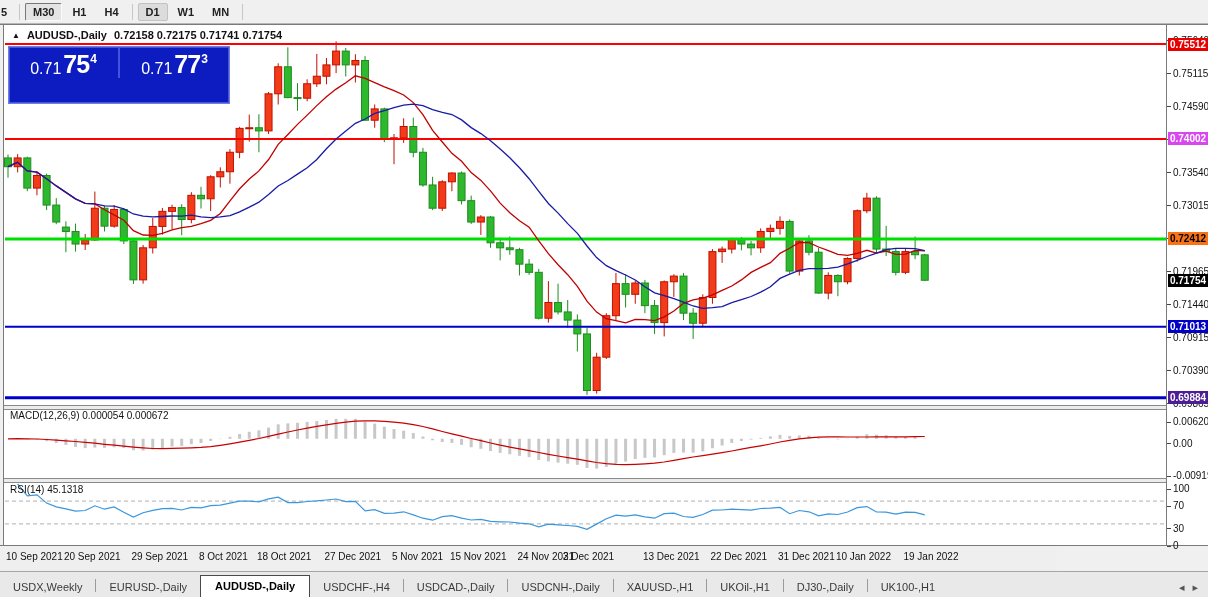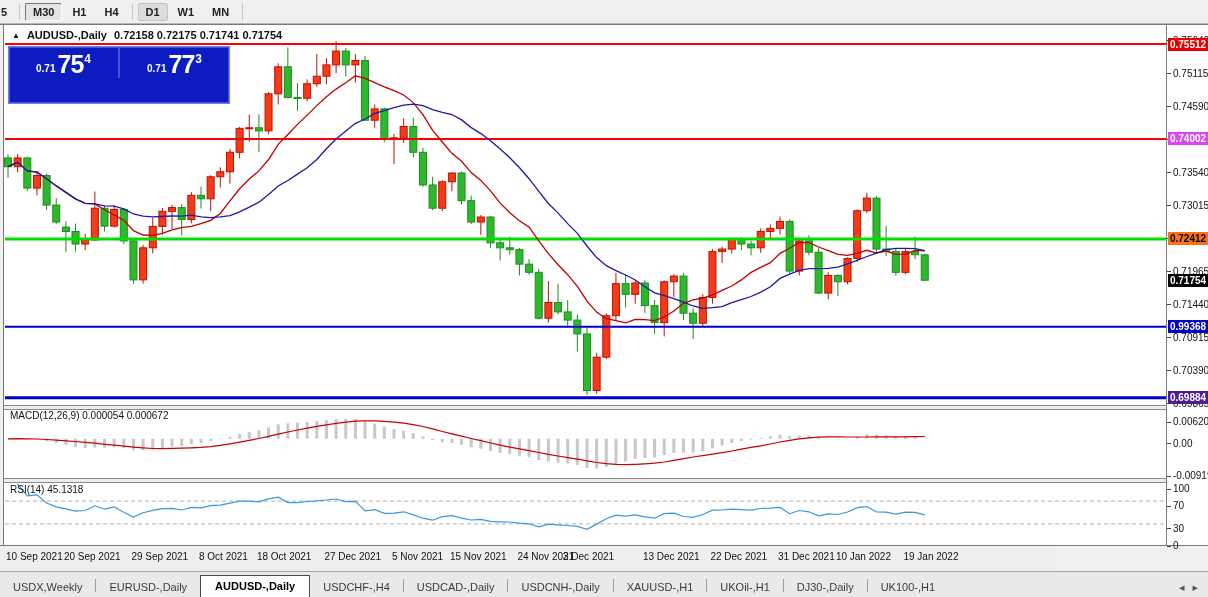--- a/index.html
+++ b/index.html
@@ -38,21 +38,21 @@
   .tp-sell{border-right:1px solid #4352e0;}
   .tp-buy{border-left:1px solid #4352e0;}
   .tp-spin{flex:1;background:#e9e9e9;display:flex;align-items:stretch;padding:2px;gap:2px;}
   .spin-btn{width:20px;background:linear-gradient(#fdfdfd,#d8d8d8);border:1px solid #9eb0c8;color:#5a7aa8;
     font-size:7px;display:flex;align-items:center;justify-content:center;cursor:pointer;}
   .spin-val{flex:1;background:#fff;border:1px solid #9eb0c8;font-size:12px;color:#111;
     display:flex;align-items:center;justify-content:flex-end;padding-right:6px;}
   .tp-row2{display:flex;height:31px;}
   .tp-price{flex:1;display:flex;align-items:flex-end;justify-content:center;color:#fff;padding-bottom:2px;cursor:pointer;}
   .tp-price:first-child{border-right:2px solid #4352e0;}
-  .pp-small{font-size:10px;font-weight:700;margin-right:2px;line-height:14px;}
+  .pp-small{font-size:16px;font-weight:400;margin-right:2px;line-height:14px;}
   .pp-big{font-size:25px;font-weight:700;line-height:24px;letter-spacing:-1px;}
   .pp-sup{font-size:12px;font-weight:700;position:relative;top:-10px;margin-left:1px;}
   
   .paxis{position:absolute;left:1167px;top:25px;width:41px;height:520px;background:#fff;z-index:7;}
   .ptick{position:absolute;left:6px;font-size:10px;color:#111;white-space:nowrap;}
   .ptick-dash{position:absolute;left:0;width:4px;height:1px;background:#444;}
   .pflag{position:absolute;left:1px;width:40px;height:13px;font-size:10px;font-weight:600;
     display:flex;align-items:center;justify-content:center;z-index:8;}
   
   .date-strip{position:absolute;left:0;top:546px;width:1057px;height:25px;background:#efefef;z-index:6;}
@@ -457,21 +457,21 @@
       <div class="ptick-dash" style="top: 480.6px;"></div>
       <div class="ptick" style="top: 475.1px;">70</div>
       <div class="ptick-dash" style="top: 503.4px;"></div>
       <div class="ptick" style="top: 497.9px;">30</div>
       <div class="ptick-dash" style="top: 520.5px;"></div>
       <div class="ptick" style="top: 515px;">0</div>
       <div class="pflag" style="top: 12.5286px; background: rgb(230, 0, 0); color: rgb(255, 255, 255);">0.75512</div>
       <div class="pflag" style="top: 107px; background: #d946ef; color: rgb(255, 255, 255);">0.74002</div>
       <div class="pflag" style="top: 207.386px; background: #f97316; color: rgb(0, 0, 0);">0.72412</div>
       <div class="pflag" style="top: 248.746px; background: rgb(0, 0, 0); color: rgb(255, 255, 255);">0.71754</div>
-      <div class="pflag" style="top: 295.323px; background: rgb(0, 0, 200); color: rgb(255, 255, 255);">0.99368</div>
+      <div class="pflag" style="top: 295.323px; background: rgb(0, 0, 200); color: rgb(255, 255, 255);">0.71013</div>
       <div class="pflag" style="top: 366.289px; background: #4c1d95; color: rgb(255, 255, 255);">0.69884</div>
     </div>
 
   <div class="date-strip" id="date-axis">
       <div class="dlabel" style="left: 6px;">10 Sep 2021</div>
       <div class="dlabel" style="left: 63.9px;">20 Sep 2021</div>
       <div class="dlabel" style="left: 131.45px;">29 Sep 2021</div>
       <div class="dlabel" style="left: 199px;">8 Oct 2021</div>
       <div class="dlabel" style="left: 256.9px;">18 Oct 2021</div>
       <div class="dlabel" style="left: 324.45px;">27 Dec 2021</div>

